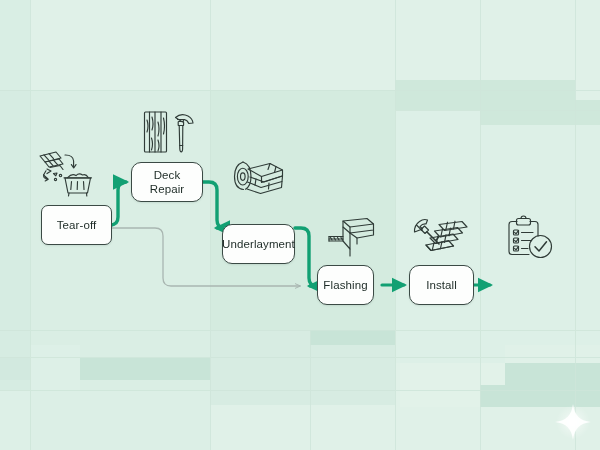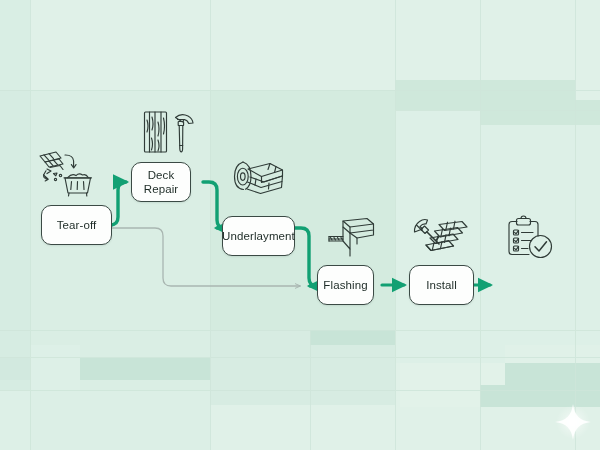--- a/index.html
+++ b/index.html
@@ -242,29 +242,29 @@
         <path d="M18.5 24.5 L28.5 24.5"></path>
         <rect x="10.5" y="30" width="5" height="5" rx="1"></rect>
         <path d="M11.6 32.4 L13 33.9 L15.6 30.4"></path>
         <path d="M18.5 32.5 L25 32.5"></path>
       </g>
       <circle cx="37.5" cy="30.5" r="11"></circle>
       <path d="M32 30.8 L36 35 L43.5 25.8" stroke-width="1.5"></path>
     </svg>
   </div>
 
-  <div class="node" style="left:41px; top:205px; width:71px; height:40px;">
+  <div class="node" style="left:41px; top:205px; width:71px; height:40px;border-radius:7px;">
     <span class="node-label">Tear-off</span>
   </div>
 
-  <div class="node" style="left:131px; top:162px; width:60px; height:40px;">
+  <div class="node" style="left:131px; top:162px; width:72px; height:40px;">
     <span class="node-label">Deck Repair</span>
   </div>
 
-  <div class="node" style="left:222px; top:216px; width:73px; height:40px;">
+  <div class="node" style="left:222px; top:224px; width:73px; height:40px;">
     <span class="node-label">Underlayment</span>
   </div>
 
   <div class="node" style="left:317px; top:265px; width:57px; height:40px;">
     <span class="node-label">Flashing</span>
   </div>
 
   <div class="node" style="left:409px; top:265px; width:65px; height:40px;">
     <span class="node-label">Install</span>
   </div>

